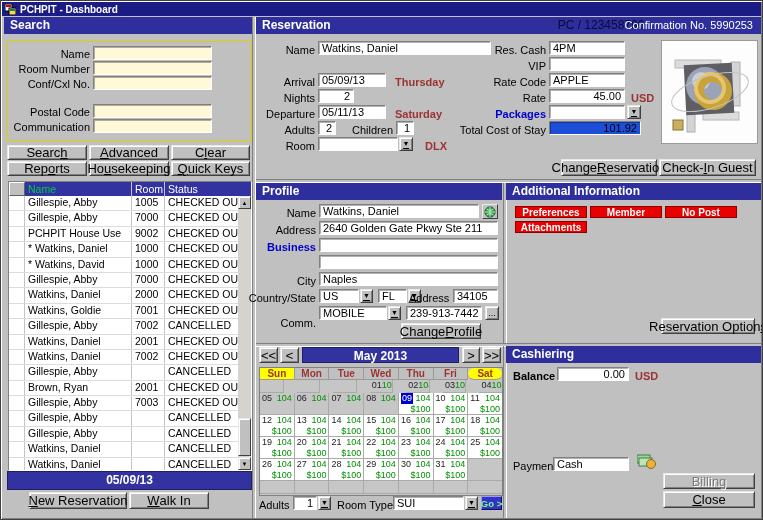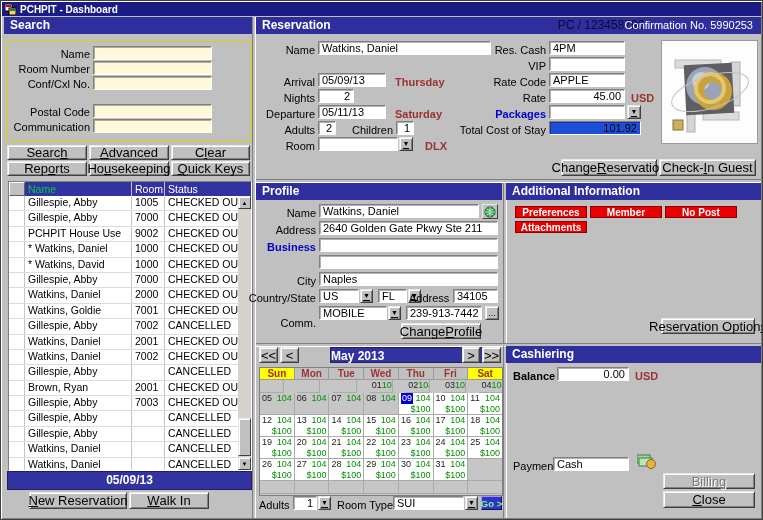--- a/index.html
+++ b/index.html
@@ -50,28 +50,28 @@
     font-size:6px;display:flex;align-items:center;justify-content:center;box-sizing:border-box;}
   .sthumb{position:absolute;left:0;width:13px;height:38px;bottom:14px;background:#c0c0c0;border:1px solid;
     border-color:#e8e8e8 #404040 #404040 #e8e8e8;box-shadow:inset 1px 1px 0 #fff;box-sizing:border-box;}
   .datebar{position:absolute;background:#3232a0;color:#fff;font-size:12px;font-weight:bold;
     text-align:center;line-height:17px;border:1px solid #202060;}
   
   .badges{position:absolute;display:flex;flex-wrap:wrap;}
   .badge{width:72px;height:12px;margin:0 3px 3px 0;background:#e90000;color:#fff;font-size:10px;font-weight:bold;
     text-align:center;line-height:12px;border:1px solid #8d0000;box-sizing:border-box;}
   
-  .calnav-title{position:absolute;background:#3232a0;color:#fff;font-size:12px;font-weight:bold;text-align:left;
-    line-height:16px;border:1px solid #202060;box-sizing:border-box;margin-left:28px;}
+  .calnav-title{position:absolute;background:#3232a0;color:#fff;font-size:12px;font-weight:bold;text-align:center;
+    line-height:16px;border:1px solid #202060;box-sizing:border-box;}
   .calbox{position:absolute;border:1px solid #808080;background:#c6c6c6;}
   .cal-wd{display:flex;height:12px;}
   .cwd{flex:1;font-size:10px;font-weight:bold;color:#9c3333;background:#c0c0c0;text-align:center;line-height:12px;
     border-right:1px solid #9a9a9a;border-bottom:1px solid #9a9a9a;box-sizing:border-box;}
   .cwd.we{background:#ffff00;}
-  .cwd:last-child{border-right:none;}
+  .cwd:last-child{border-right:none;border-radius:6px;}
   .cal-row{display:flex;}
   .cal-cell{flex:1;background:#fff;border-right:1px solid #aaa;border-bottom:1px solid #aaa;box-sizing:border-box;
     font-size:9px;overflow:hidden;}
   .cal-cell:last-child{border-right:none;}
   .cal-cell.gray{background:#c6c6c6;}
   .cl1{display:flex;justify-content:space-between;padding:0 2px;line-height:11px;}
   .cday{color:#222;}
   .cday.selday{background:#0000cc;color:#fff;padding:0 1px;}
   .cav{color:#008f00;}
   .cl2{text-align:right;padding:0 2px;color:#008f00;line-height:10px;}

